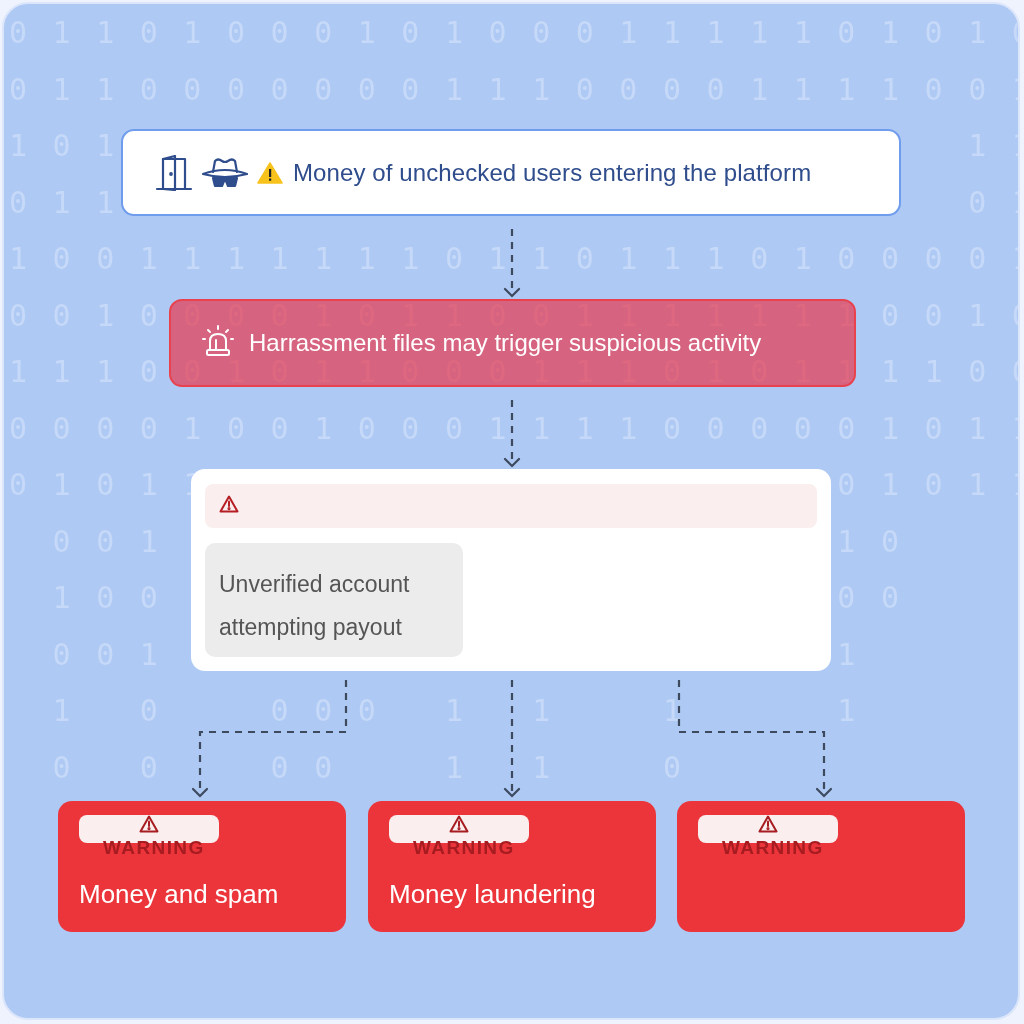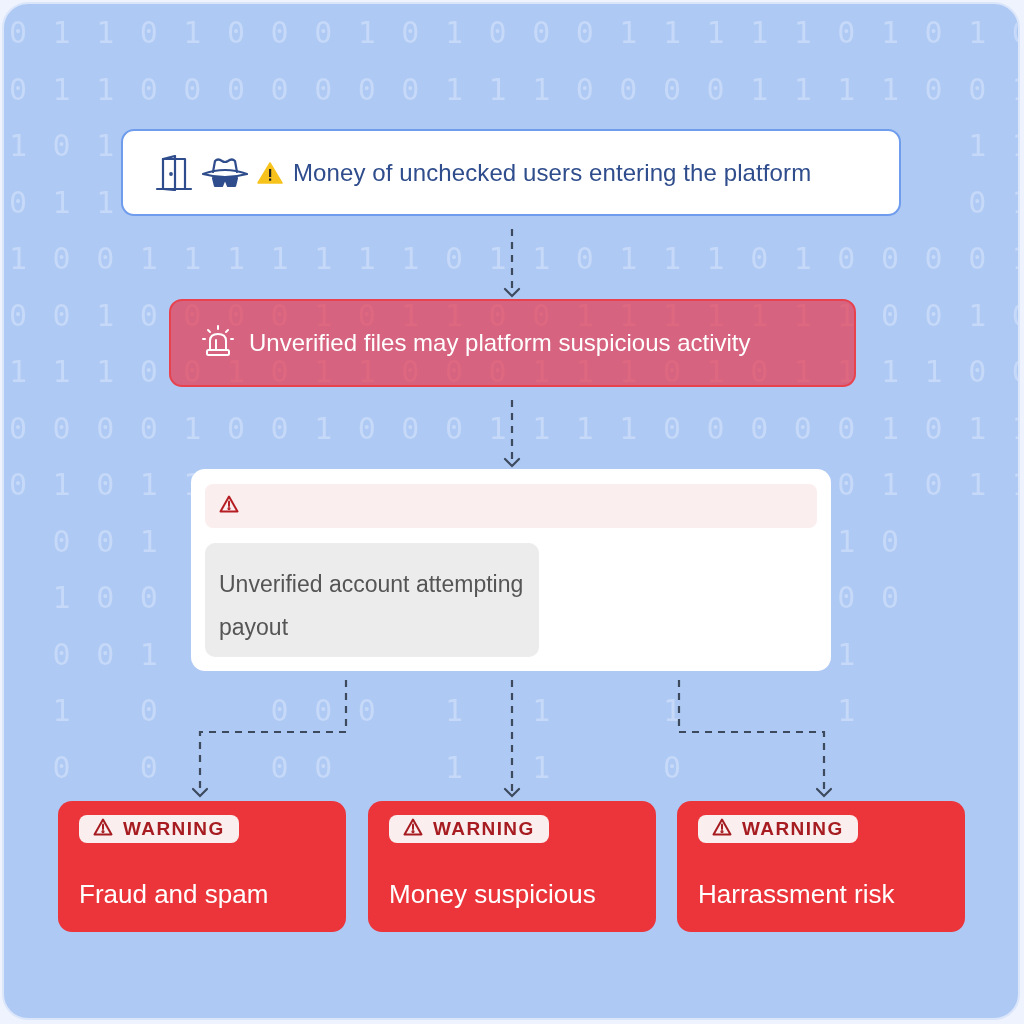--- a/index.html
+++ b/index.html
@@ -10,24 +10,24 @@
   .box-top{position:absolute;left:121px;top:129px;width:780px;height:87px;box-sizing:border-box;background:#fff;border:2px solid #6f9cec;border-radius:13px;display:flex;align-items:center;padding-left:32px;}
   .box-top .ico{display:inline-flex;align-items:center;margin-right:8px;}
   .box-top .title{font-size:24px;color:#2f4d8c;margin-left:2px;letter-spacing:0.1px;}
   .warn-yellow{width:26px;height:22px;}
   .box-red{position:absolute;left:169px;top:299px;width:687px;height:88px;box-sizing:border-box;background:rgba(230,60,82,0.72);border:2px solid #e8424f;border-radius:13px;display:flex;align-items:center;padding-left:30px;}
   .box-red .title{font-size:24px;color:#fff;margin-left:14px;}
   .card{position:absolute;left:191px;top:469px;width:640px;height:202px;background:#fff;border-radius:14px;box-sizing:border-box;}
   .card-head{position:absolute;left:14px;top:15px;width:612px;height:44px;background:#fbeeee;border-radius:8px;display:flex;align-items:center;padding-left:14px;box-sizing:border-box;}
   .card-head .label{font-size:18px;font-weight:bold;color:#b51f24;letter-spacing:1.4px;margin-left:10px;}
   .item{position:absolute;top:74px;height:114px;background:#ececec;border-radius:10px;box-sizing:border-box;padding:20px 14px 0 14px;font-size:23px;line-height:43px;color:#555;}
-  .item.a{left:14px;width:334px;}
+  .item.a{left:14px;width:258px;}
   .item.b{left:327px;width:299px;}
   .warn{position:absolute;top:801px;width:288px;height:131px;background:#eb353b;border-radius:14px;box-sizing:border-box;}
-  .warn .badge{position:absolute;left:21px;top:14px;height:28px;background:#faeeee;border-radius:8px;display:flex;align-items:center;padding:0 14px 0 14px;box-sizing:border-box;}
+  .warn .badge{position:absolute;left:21px;top:14px;height:28px;background:#faeeee;border-radius:8px;display:flex;align-items:center;padding:0 14px 0 14px;box-sizing:border-box;flex-direction:column;}
   .warn .badge .txt{font-size:19px;font-weight:bold;color:#a61c20;letter-spacing:1.4px;margin-left:10px;}
   .warn .name{position:absolute;left:21px;top:78px;font-size:26px;color:#fff;}
   svg.lines{position:absolute;left:0;top:0;width:1024px;height:1024px;pointer-events:none;}
 </style>
 </head>
 <body>
 
 <div class="frame">
   <div class="digits" id="digits">
       <span class="digit" style="left: 2px; top: 14px;">0</span>
@@ -290,21 +290,21 @@
       <path d="M17 2 L17 5"></path>
       <path d="M7 6 L9 8"></path>
       <path d="M27 6 L25 8"></path>
       <path d="M2 15 L4 15"></path>
       <path d="M30 15 L32 15"></path>
       <path d="M9 26 L9 17 Q9 10 17 10 Q25 10 25 17 L25 26"></path>
       <path d="M15 26 L15 16"></path>
       <rect x="6" y="26" width="22" height="5" rx="1.5"></rect>
     </svg>
   </span>
-  <span class="title">Unverified files may platform suspicious activity</span>
+  <span class="title">Harrassment files may trigger suspicious activity</span>
 </div>
 
 <div class="card">
   <div class="card-head">
     <span>
       <svg width="20" height="18" viewBox="0 0 20 18" fill="none" stroke="#b51f24" stroke-width="2" stroke-linejoin="round">
         <path d="M10 1.5 L18.5 16.5 L1.5 16.5 Z"></path>
         <path d="M10 6.5 L10 11" stroke-linecap="round"></path>
         <circle cx="10" cy="13.6" r="0.6" fill="#b51f24"></circle>
       </svg>
@@ -317,42 +317,41 @@
   <div class="badge">
     <span>
       <svg width="20" height="18" viewBox="0 0 20 18" fill="none" stroke="#a61c20" stroke-width="2" stroke-linejoin="round">
         <path d="M10 1.5 L18.5 16.5 L1.5 16.5 Z"></path>
           <path d="M10 6.5 L10 11" stroke-linecap="round"></path>
           <circle cx="10" cy="13.6" r="0.6" fill="#a61c20"></circle>
       </svg>
     </span>
     <span class="txt">WARNING</span>
   </div>
-  <div class="name">Fraud and spam</div>
+  <div class="name">Money and spam</div>
 </div>
 
 <div class="warn" style="left:368px;">
   <div class="badge">
     <span>
       <svg width="20" height="18" viewBox="0 0 20 18" fill="none" stroke="#a61c20" stroke-width="2" stroke-linejoin="round">
         <path d="M10 1.5 L18.5 16.5 L1.5 16.5 Z"></path>
           <path d="M10 6.5 L10 11" stroke-linecap="round"></path>
           <circle cx="10" cy="13.6" r="0.6" fill="#a61c20"></circle>
       </svg>
     </span>
     <span class="txt">WARNING</span>
   </div>
-  <div class="name">Money suspicious</div>
+  <div class="name">Money laundering</div>
 </div>
 
 <div class="warn" style="left:677px;">
   <div class="badge">
     <span>
       <svg width="20" height="18" viewBox="0 0 20 18" fill="none" stroke="#a61c20" stroke-width="2" stroke-linejoin="round">
         <path d="M10 1.5 L18.5 16.5 L1.5 16.5 Z"></path>
           <path d="M10 6.5 L10 11" stroke-linecap="round"></path>
           <circle cx="10" cy="13.6" r="0.6" fill="#a61c20"></circle>
       </svg>
     </span>
     <span class="txt">WARNING</span>
   </div>
-  <div class="name">Harrassment risk</div>
 </div>
 
 </body></html>

